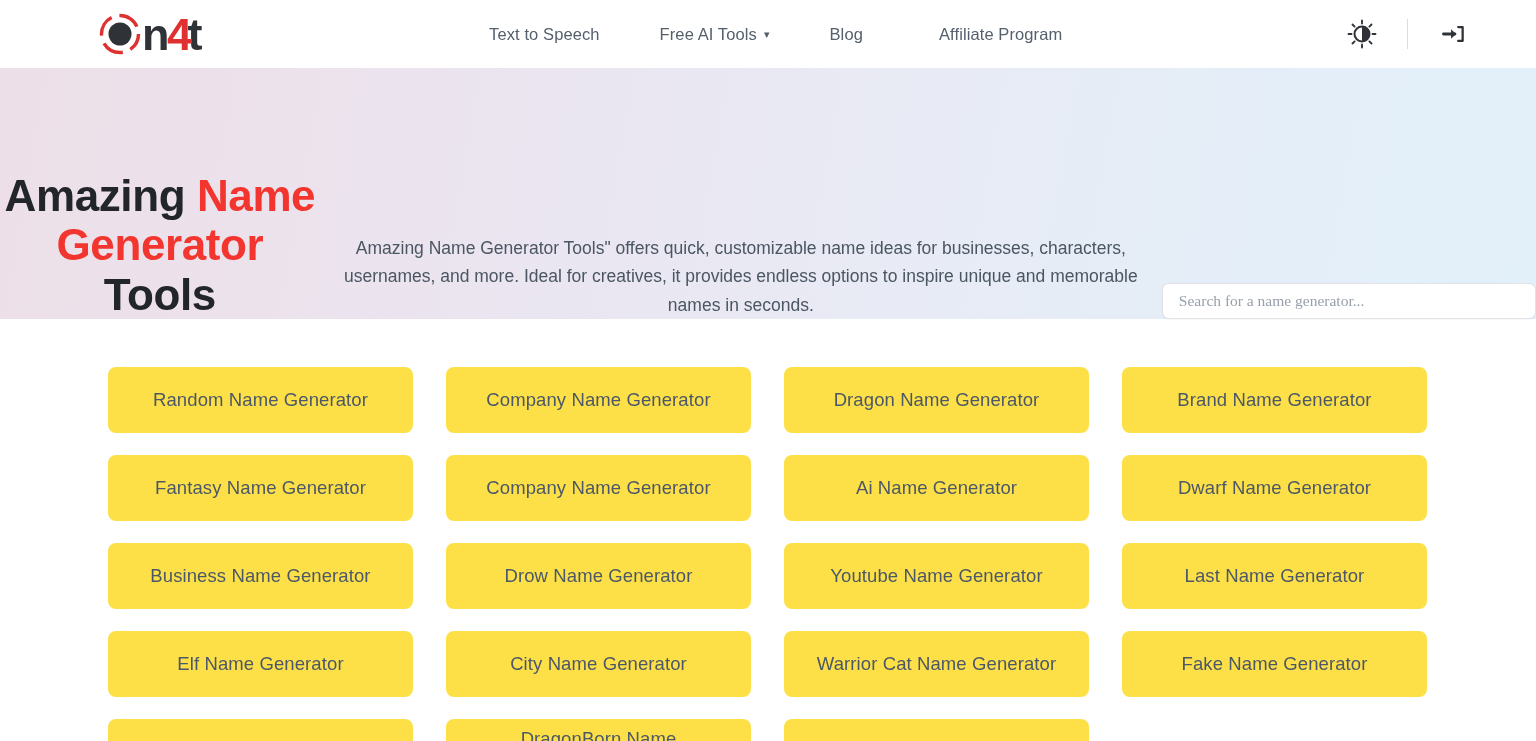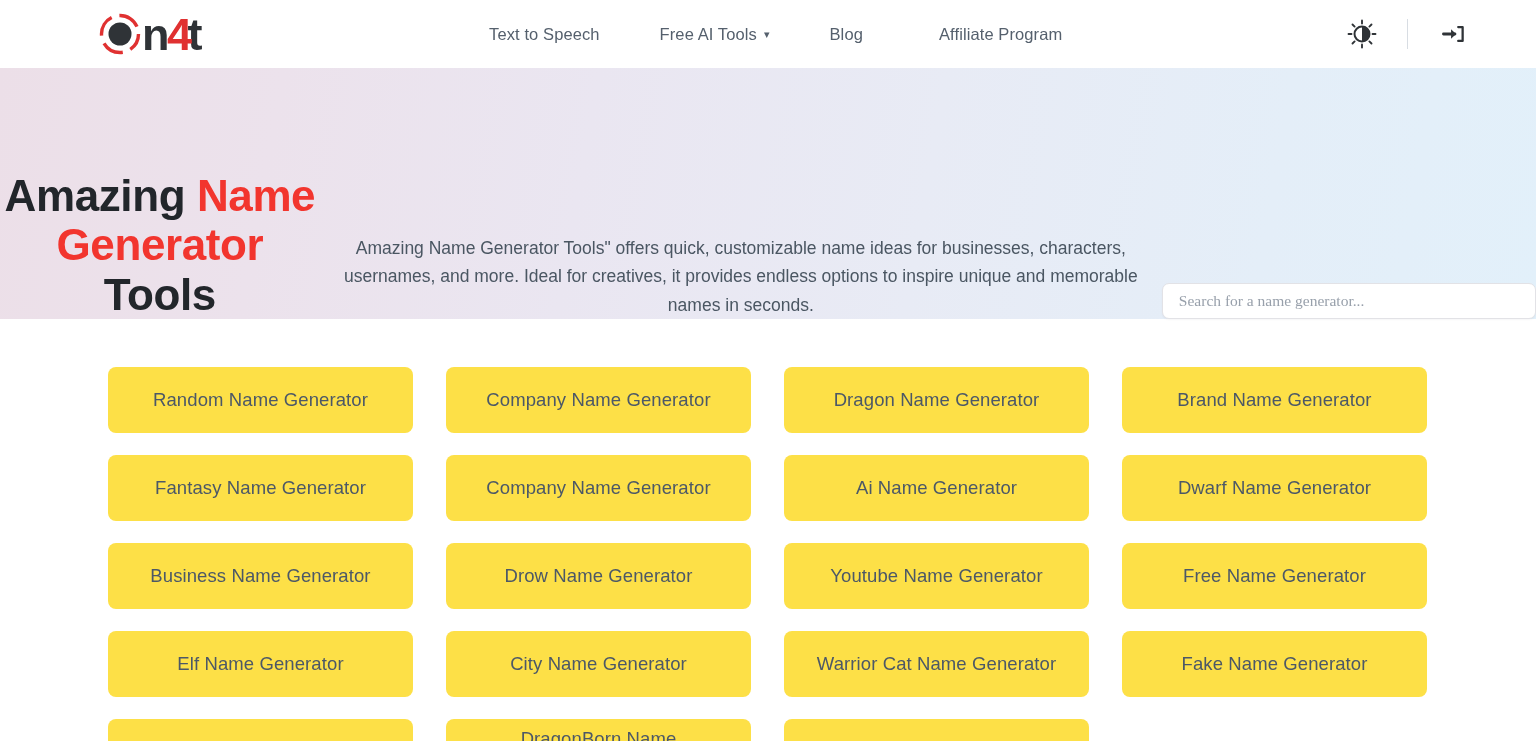--- a/index.html
+++ b/index.html
@@ -289,21 +289,21 @@
         <span>Business Name Generator</span>
       </div>
     <div class="card">
         <span>Drow Name Generator</span>
       </div>
     <div class="card">
         <span>Youtube Name Generator</span>
       </div>
 
     <div class="card">
-        <span>Free Name Generator</span>
+        <span>Last Name Generator</span>
       </div>
     <div class="card">
         <span>Elf Name Generator</span>
       </div>
     <div class="card">
         <span>City Name Generator</span>
       </div>
     <div class="card">
         <span>Warrior Cat Name Generator</span>
       </div>

